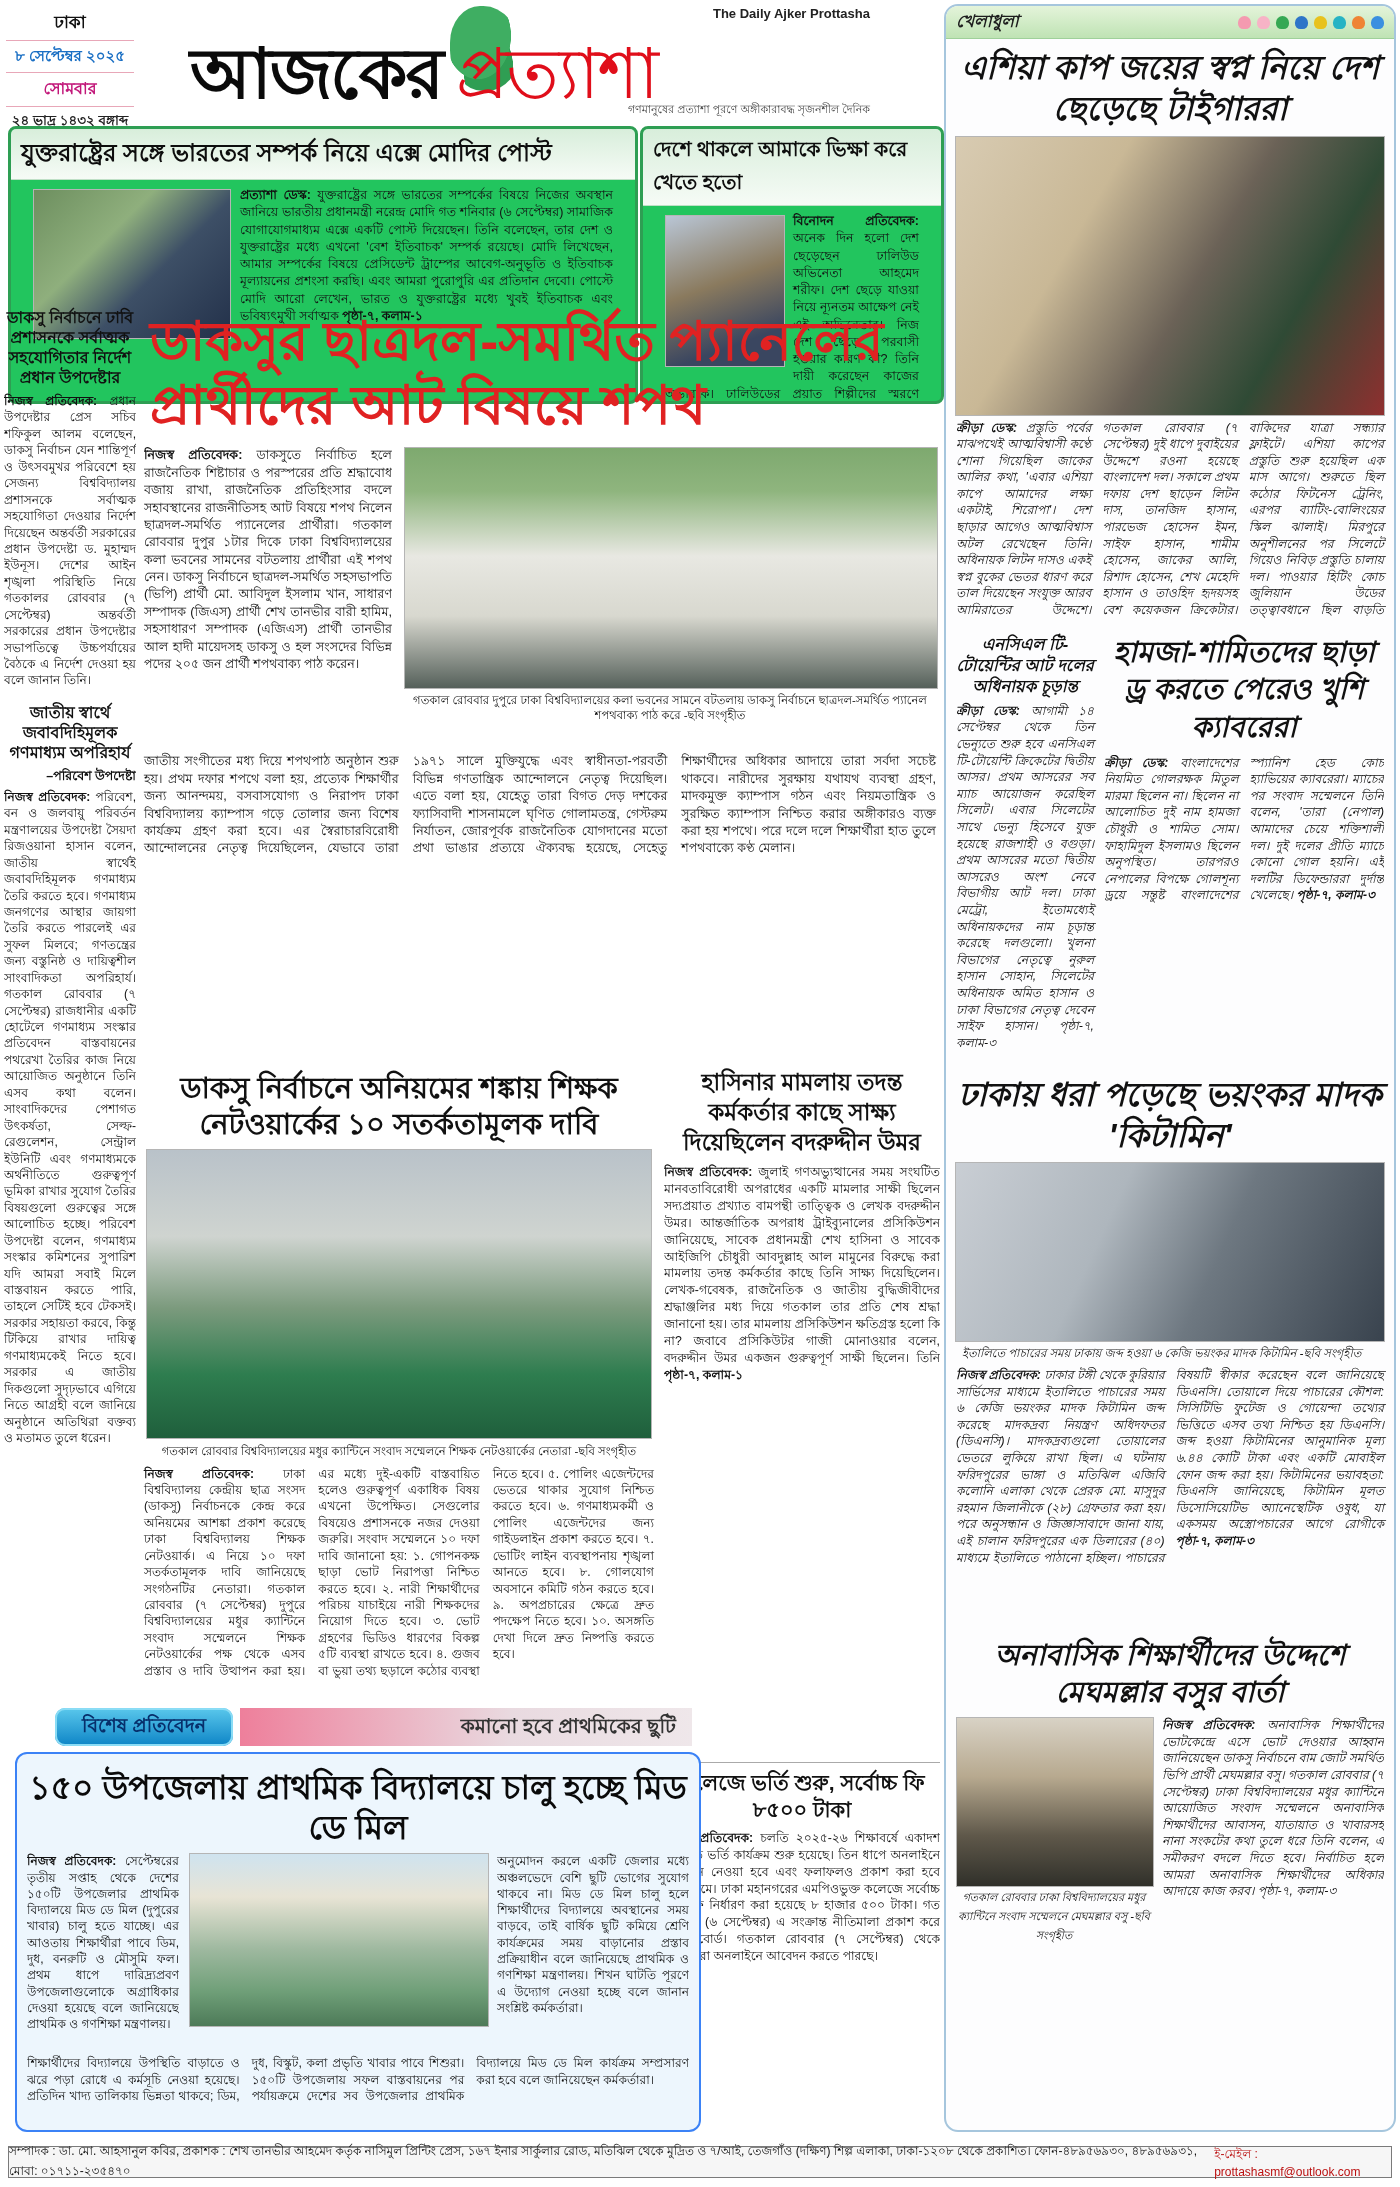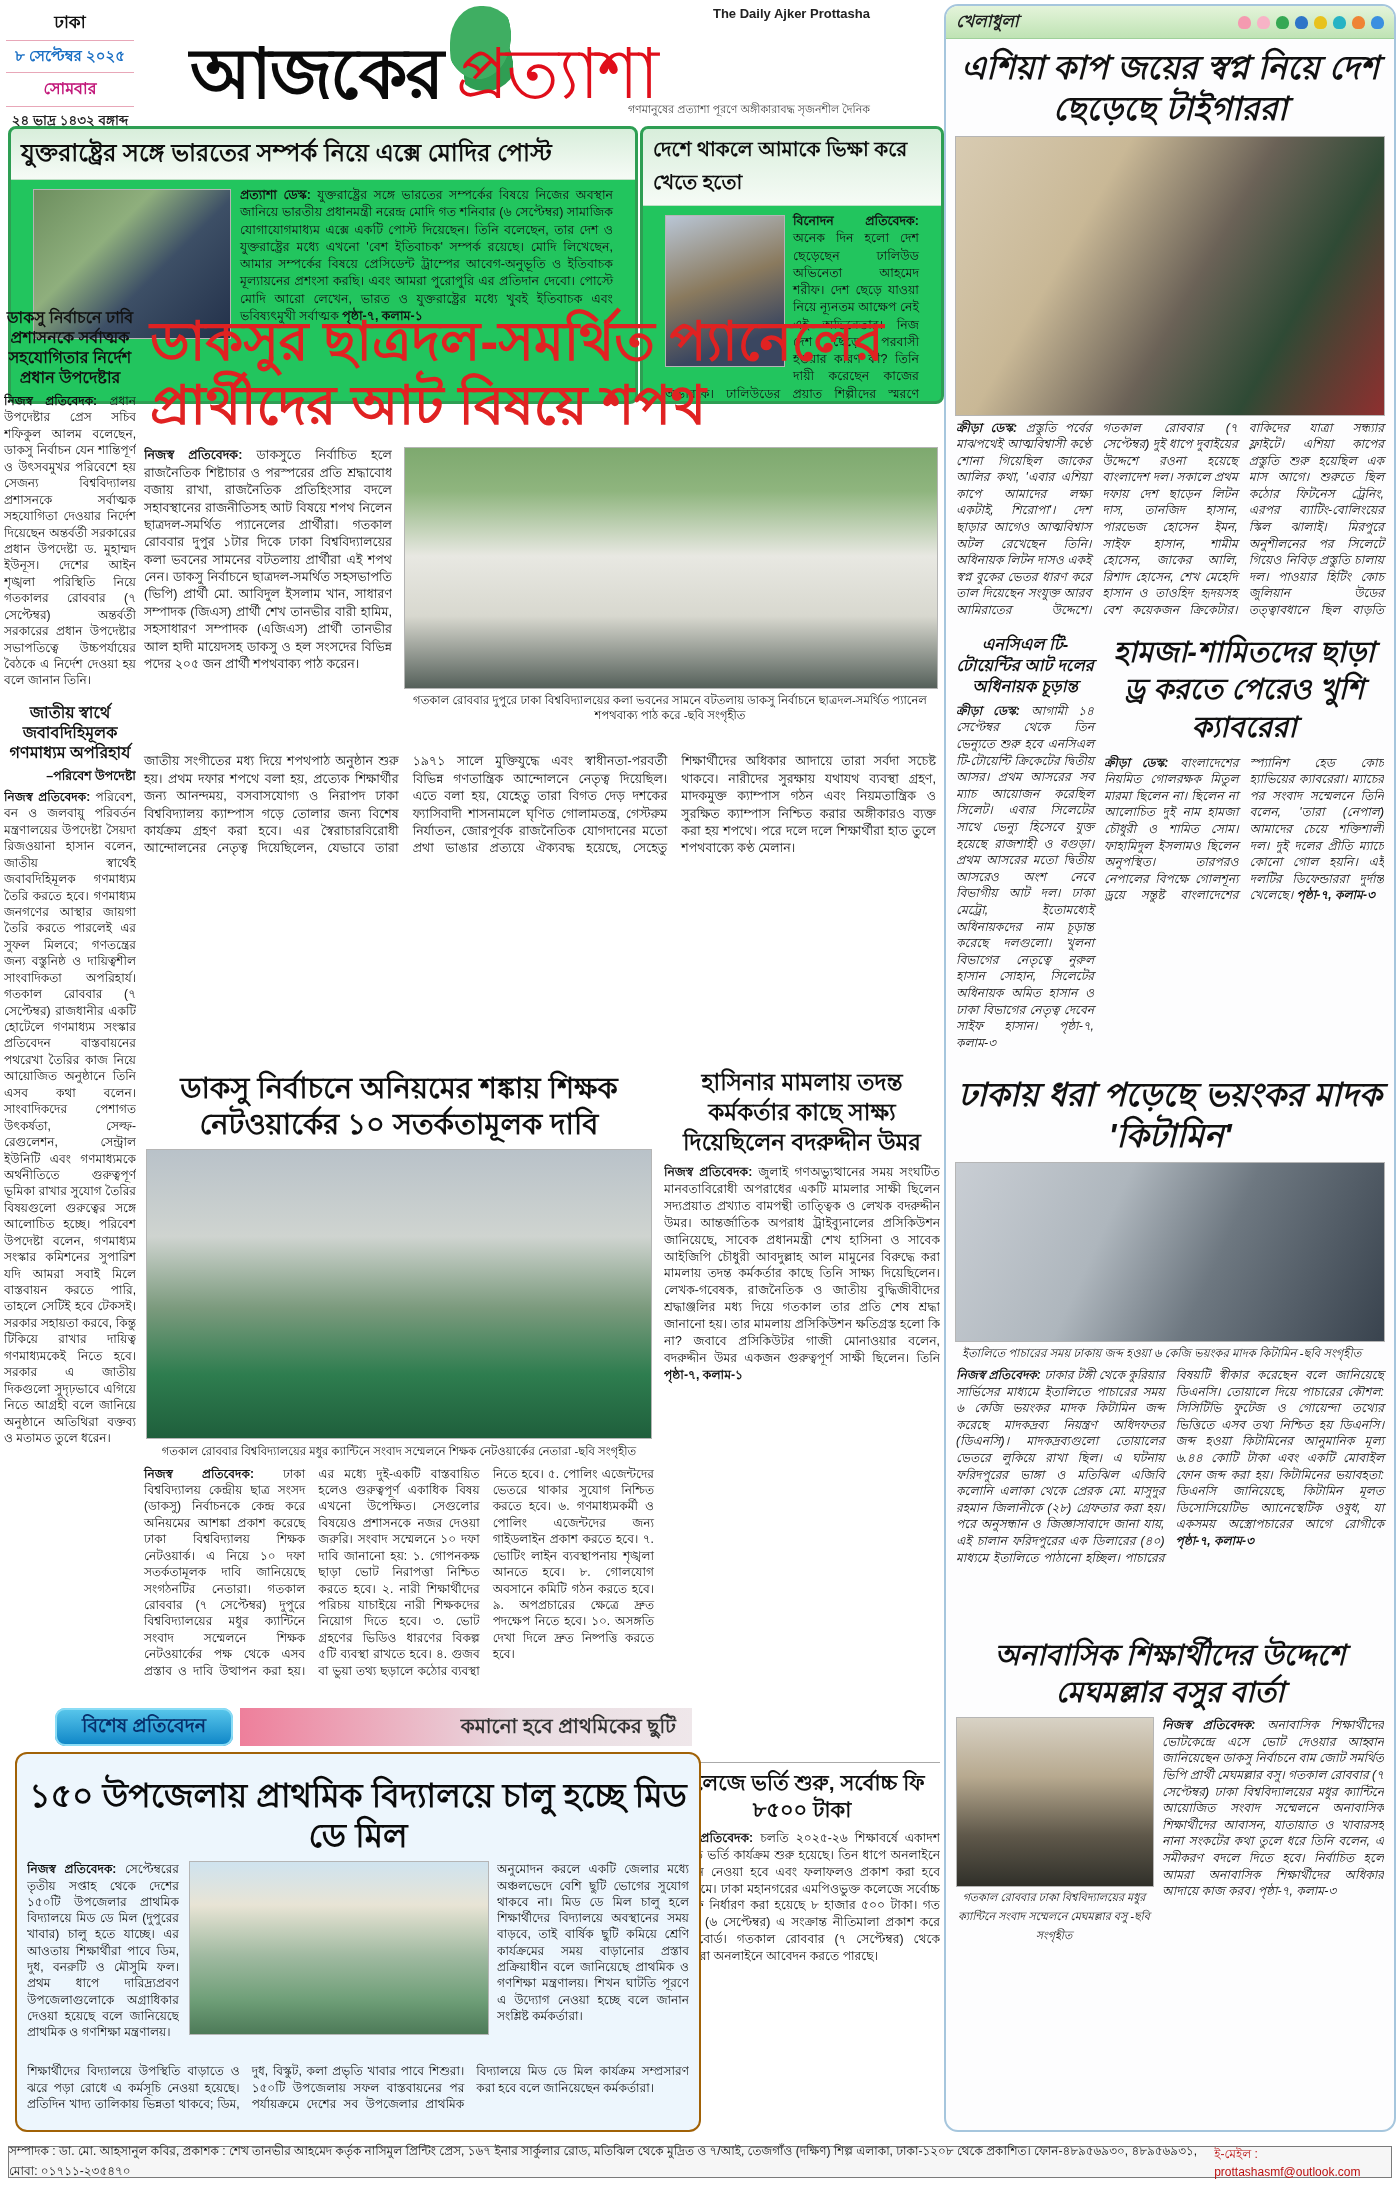--- a/index.html
+++ b/index.html
@@ -71,22 +71,22 @@
   .cstory h2{font-size:21px;text-align:center;line-height:1.3;margin:2px 4px 6px;}
   .c-body{font-size:12.3px;line-height:1.38;}
   
   .sbadge{left:55px;top:1708px;width:178px;height:38px;border-radius:10px;
      background:linear-gradient(#5ac8ec,#0d84c6);color:#072f6b;font-weight:bold;font-size:19px;
      display:flex;align-items:center;justify-content:center;box-shadow:inset 0 0 0 2px #8adcf5;}
   .pbar{left:240px;top:1708px;width:452px;height:38px;
      background:linear-gradient(90deg,#ee7f9b 0%,#e9dae0 60%,#efe7ea 100%);
      display:flex;align-items:center;justify-content:flex-end;padding-right:16px;
      font-weight:bold;font-size:20px;color:#333;box-sizing:border-box;}
-  .mbox{left:15px;top:1752px;width:686px;height:380px;background:#edf6fd;border:2px solid #a16207;
-        border-radius:12px;padding:20px 10px;box-sizing:border-box;overflow:hidden;}
+  .mbox{left:15px;top:1752px;width:686px;height:380px;background:#edf6fd;border:2px solid #3b82f6;
+        border-radius:12px;padding:12px 10px;box-sizing:border-box;overflow:hidden;}
   .mbox h2{font-size:33px;text-align:center;line-height:1.2;margin:2px 0 6px;color:#0a0a0a;}
   .m-grid{display:flex;gap:10px;}
   .m-col1{width:152px;font-size:12.1px;line-height:1.35;height:196px;overflow:hidden;}
   .m-photo-wrap{width:298px;}
   .ph-midday{width:298px;height:172px;
      background:linear-gradient(#cfe3ef 0%,#e8e4d5 25%,#9fb9a0 55%,#6f9f78 80%,#4d7a58 100%);}
   .m-col3{flex:1;font-size:12.1px;line-height:1.35;height:196px;overflow:hidden;}
   .m-rest{columns:3;column-gap:12px;font-size:12.1px;line-height:1.35;height:92px;overflow:hidden;margin-top:6px;}
   
   .rail{left:944px;top:4px;width:452px;height:2128px;border:2px solid #a6c6dd;border-radius:14px;

